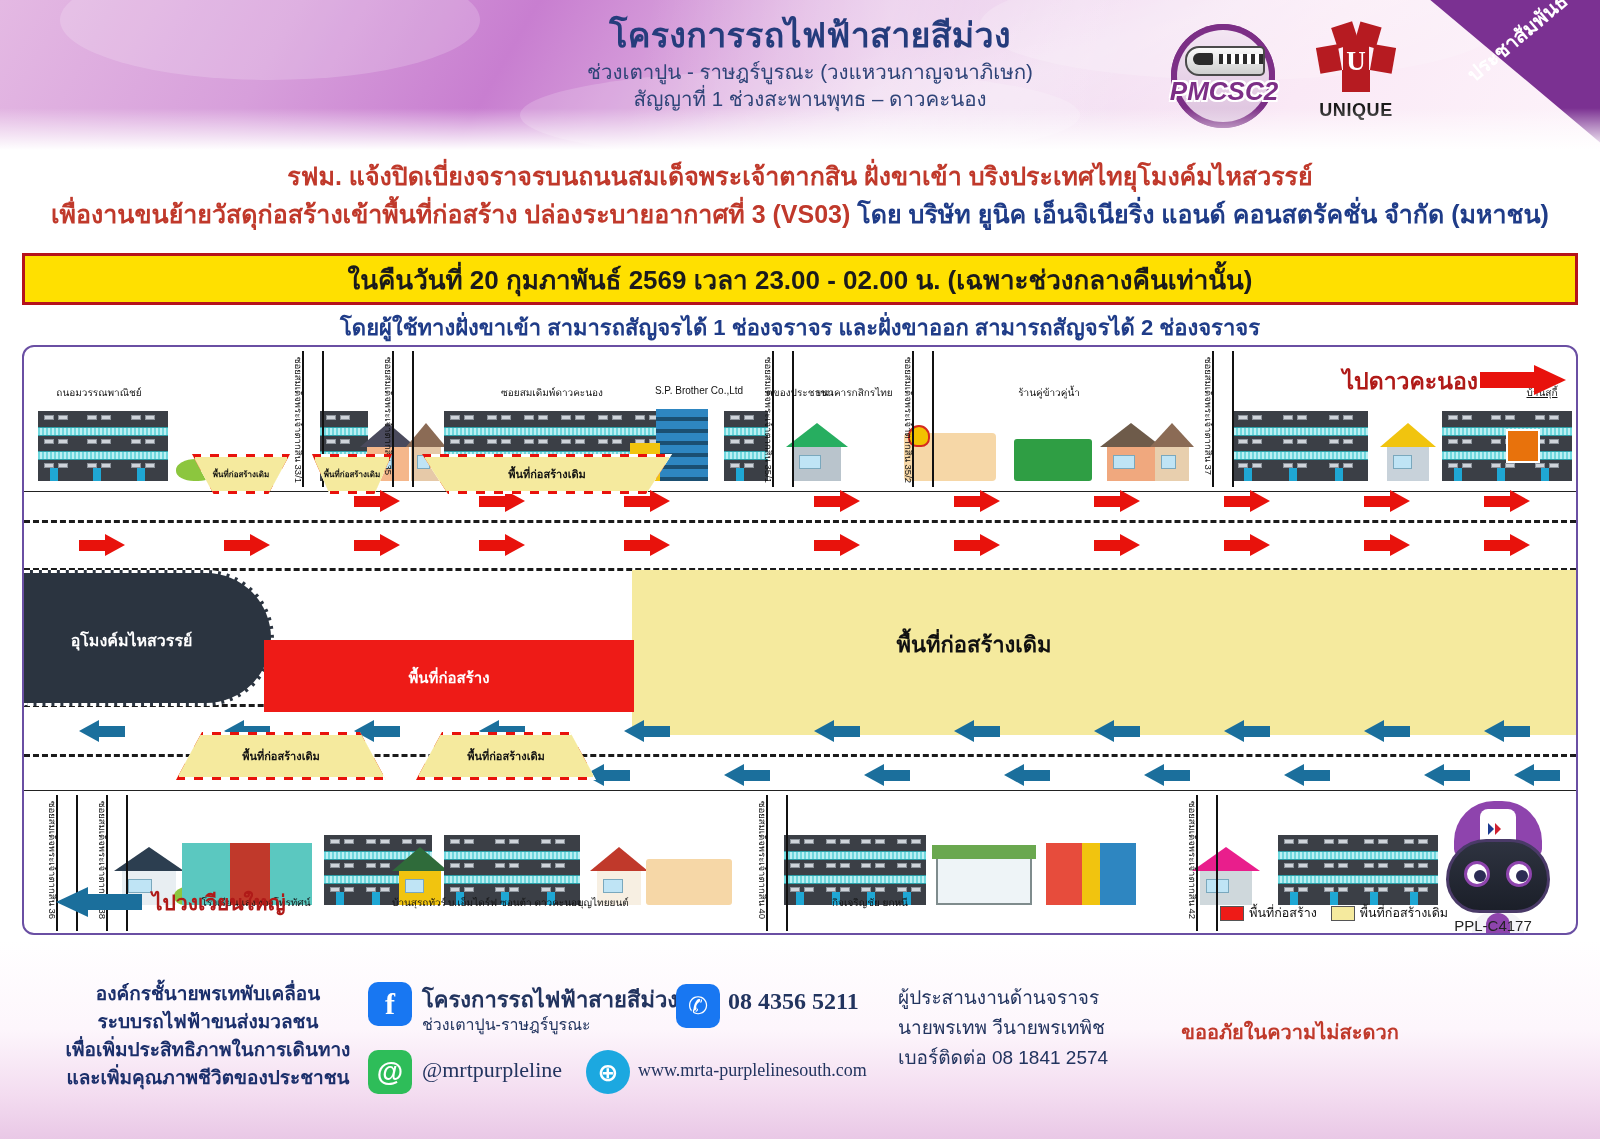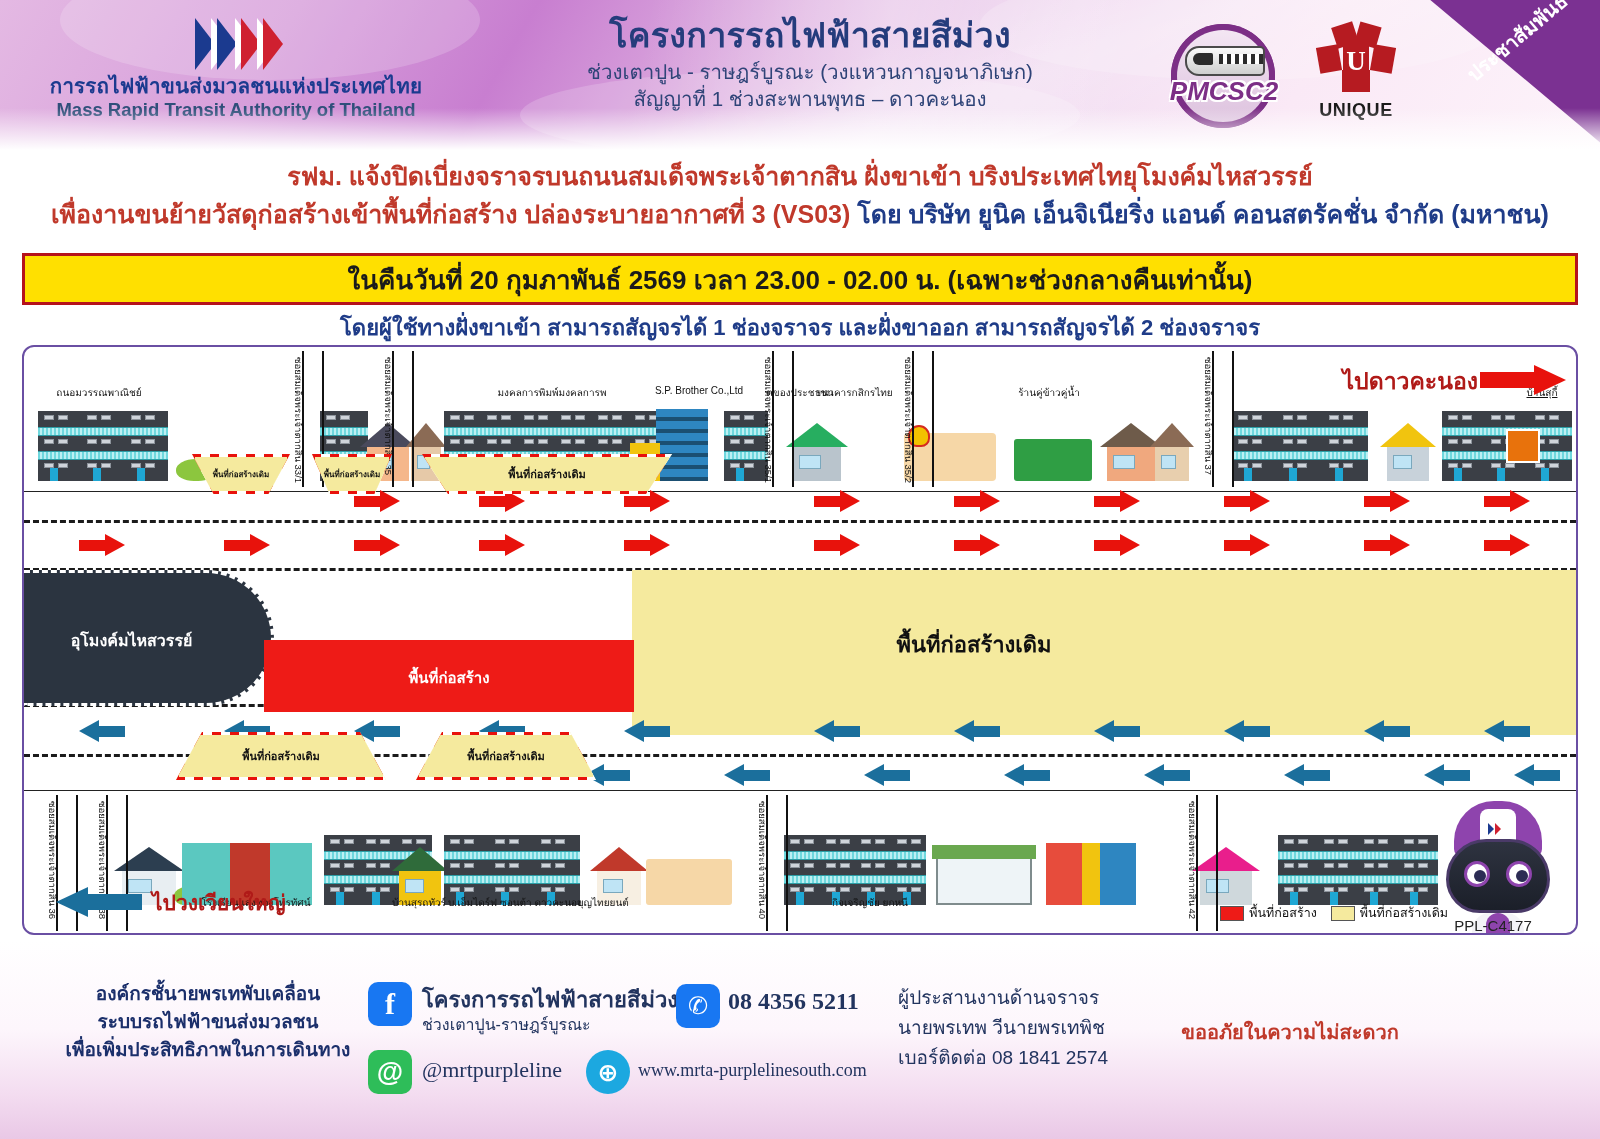--- a/index.html
+++ b/index.html
@@ -198,33 +198,20 @@
   #apology-2{position:absolute;left:1110px;top:76px;width:360px;text-align:center;font-size:20px;color:#c0392b;font-weight:bold;}
 </style>
 </head>
 <body>
 
 <div id="header">
   <div class="hdr-wave" style="left:60px;top:-40px;width:420px;height:120px;"></div>
   <div class="hdr-wave" style="left:520px;top:70px;width:560px;height:90px;"></div>
   <div class="hdr-wave" style="left:980px;top:-30px;width:520px;height:110px;"></div>
 
-  <div id="mrta-block">
-    <div id="mrta-mark">
-      <div class="chev" style="left:4px;  border-top:26px solid transparent;border-bottom:26px solid transparent;border-left:20px solid #1b3a8f;"></div>
-      <div class="chev" style="left:20px; border-top:26px solid transparent;border-bottom:26px solid transparent;border-left:20px solid #ffffff;"></div>
-      <div class="chev" style="left:26px; border-top:26px solid transparent;border-bottom:26px solid transparent;border-left:20px solid #1b3a8f;"></div>
-      <div class="chev" style="left:44px; border-top:26px solid transparent;border-bottom:26px solid transparent;border-left:20px solid #ffffff;"></div>
-      <div class="chev" style="left:50px; border-top:26px solid transparent;border-bottom:26px solid transparent;border-left:20px solid #cf2030;"></div>
-      <div class="chev" style="left:66px; border-top:26px solid transparent;border-bottom:26px solid transparent;border-left:20px solid #ffffff;"></div>
-      <div class="chev" style="left:72px; border-top:26px solid transparent;border-bottom:26px solid transparent;border-left:20px solid #cf2030;"></div>
-    </div>
-    <div id="mrta-name-th">การรถไฟฟ้าขนส่งมวลชนแห่งประเทศไทย</div>
-    <div id="mrta-name-en">Mass Rapid Transit Authority of Thailand</div>
-  </div>
 
   <div id="title-block">
     <div id="proj-title">โครงการรถไฟฟ้าสายสีม่วง</div>
     <div id="proj-sub1">ช่วงเตาปูน - ราษฎร์บูรณะ (วงแหวนกาญจนาภิเษก)</div>
     <div id="proj-sub2">สัญญาที่ 1 ช่วงสะพานพุทธ – ดาวคะนอง</div>
   </div>
 
   <div id="pmcsc2">
     <div id="pmcsc2-disc"></div>
     <div id="pmcsc2-inner"></div>
@@ -461,21 +448,21 @@
         <div class="soi" style="left: 748px;">
           <span>ซอยสมเด็จพระเจ้าตากสิน 35/1</span>
         </div>
         <div class="soi" style="left: 888px;">
           <span>ซอยสมเด็จพระเจ้าตากสิน 35/2</span>
         </div>
         <div class="soi" style="left: 1188px;">
           <span>ซอยสมเด็จพระเจ้าตากสิน 37</span>
         </div>
         <div class="bl-label" style="left: 10px; width: 130px; top: 38px;">ถนอมวรรณพาณิชย์</div>
-        <div class="bl-label" style="left: 438px; width: 180px; top: 38px;">มงคลการพิมพ์มงคลการพ</div>
+        <div class="bl-label" style="left: 438px; width: 180px; top: 38px;">ซอยสมเดิมพ์ดาวคะนอง</div>
         <div class="bl-label" style="left: 610px; width: 130px; top: 38px;">S.P. Brother Co.,Ltd</div>
         <div class="bl-label" style="left: 726px; width: 100px; top: 38px;">ตของประชาชน</div>
         <div class="bl-label" style="left: 770px; width: 120px; top: 38px;">ธนาคารกสิกรไทย</div>
         <div class="bl-label" style="left: 975px; width: 100px; top: 38px;">ร้านคู่ข้าวคู่น้ำ</div>
         <div class="bl-label" style="left: 1483px; width: 70px; top: 38px; text-decoration: underline;">บ้านสุกี้</div>
       </div>
     <div id="to-daokanong">ไปดาวคะนอง</div>
     <div id="arrow-big-r">
         <div class="stem"></div>
         <div class="head"></div>
@@ -887,20 +874,21 @@
   <div id="m-code-wrap" style="position:absolute;right:8px;bottom:-2px;width:150px;text-align:center;">
     <span id="doc-code" style="font-size:15px;color:#222;">PPL-C4177</span>
   </div>
 </div>
 
 <div id="footer">
   <div id="slogan">
       <div>องค์กรชั้นายพรเทพับเคลื่อน</div>
       <div>ระบบรถไฟฟ้าขนส่งมวลชน</div>
       <div>เพื่อเพิ่มประสิทธิภาพในการเดินทาง</div>
+      <div>และเพิ่มคุณภาพชีวิตของประชาชน</div>
     </div>
 
   <div class="contact-ico" id="fb-ico">f</div>
   <div id="fb-name">โครงการรถไฟฟ้าสายสีม่วง</div>
   <div id="fb-sub">ช่วงเตาปูน-ราษฎร์บูรณะ</div>
 
   <div class="contact-ico" id="line-ico">@</div>
   <div id="line-name">@mrtpurpleline</div>
 
   <div class="contact-ico" id="web-ico">⊕</div>

